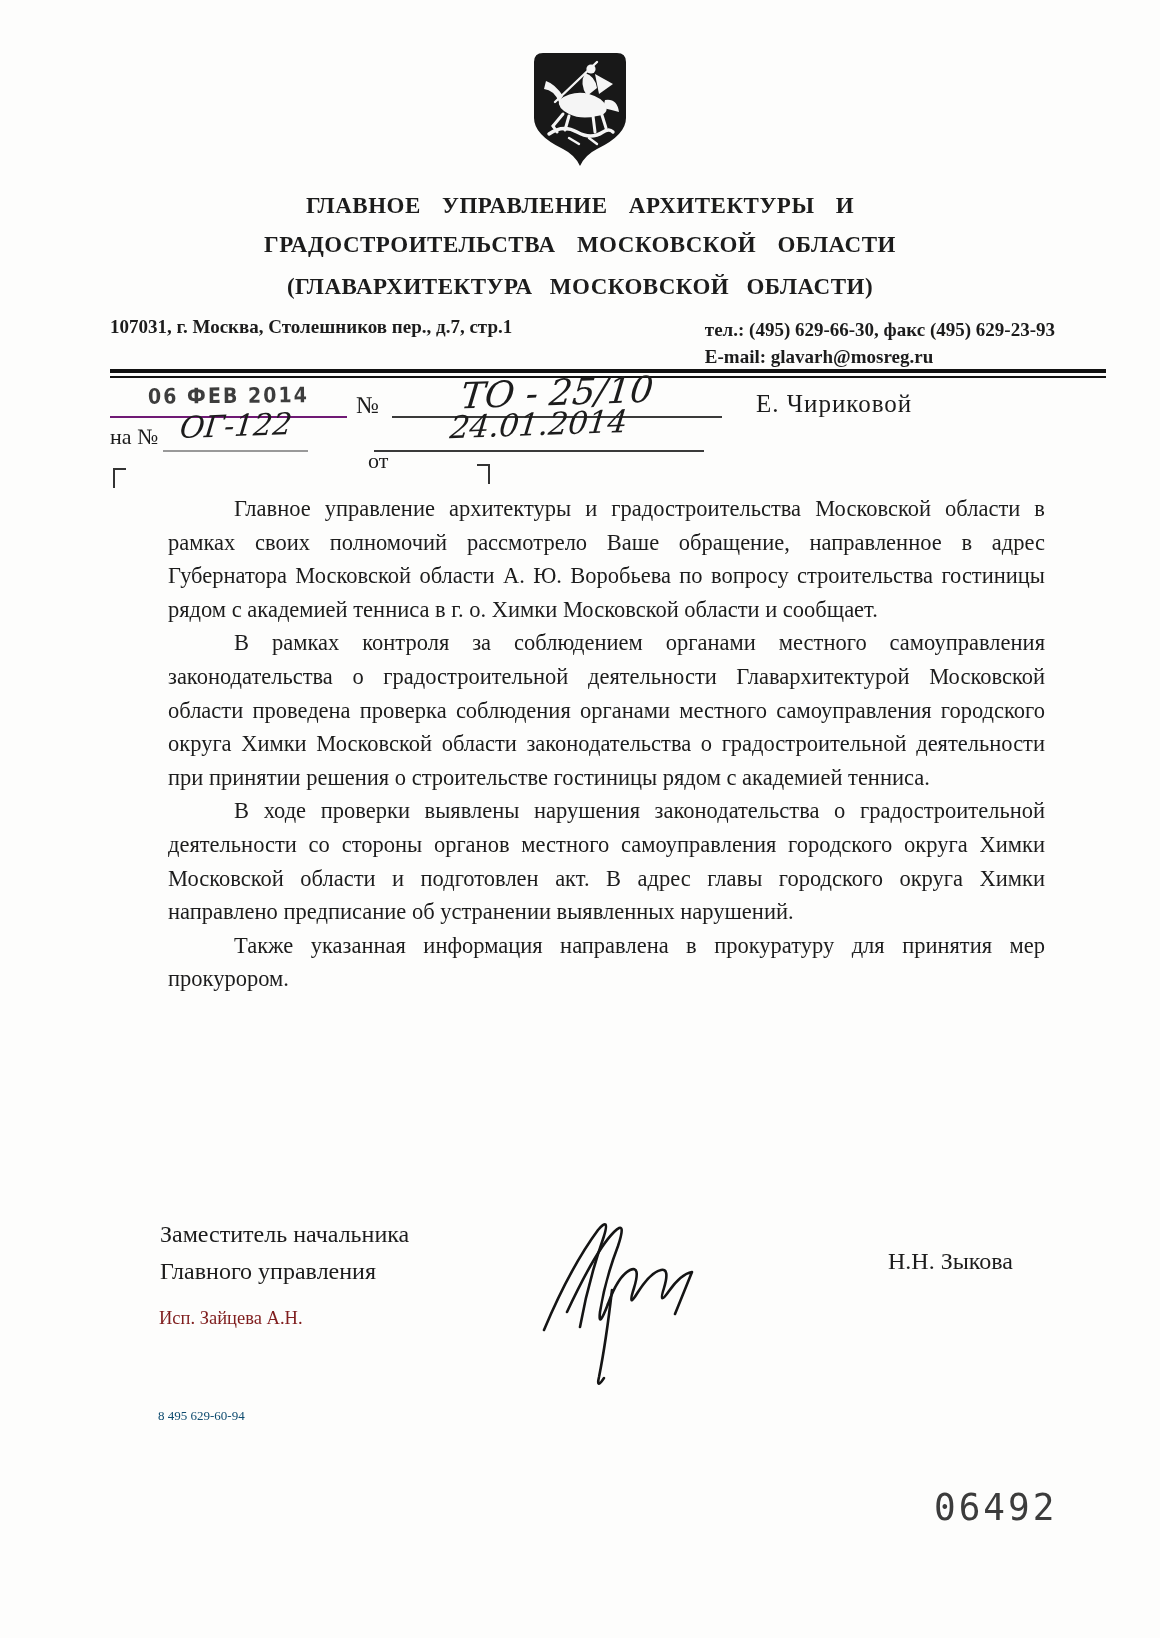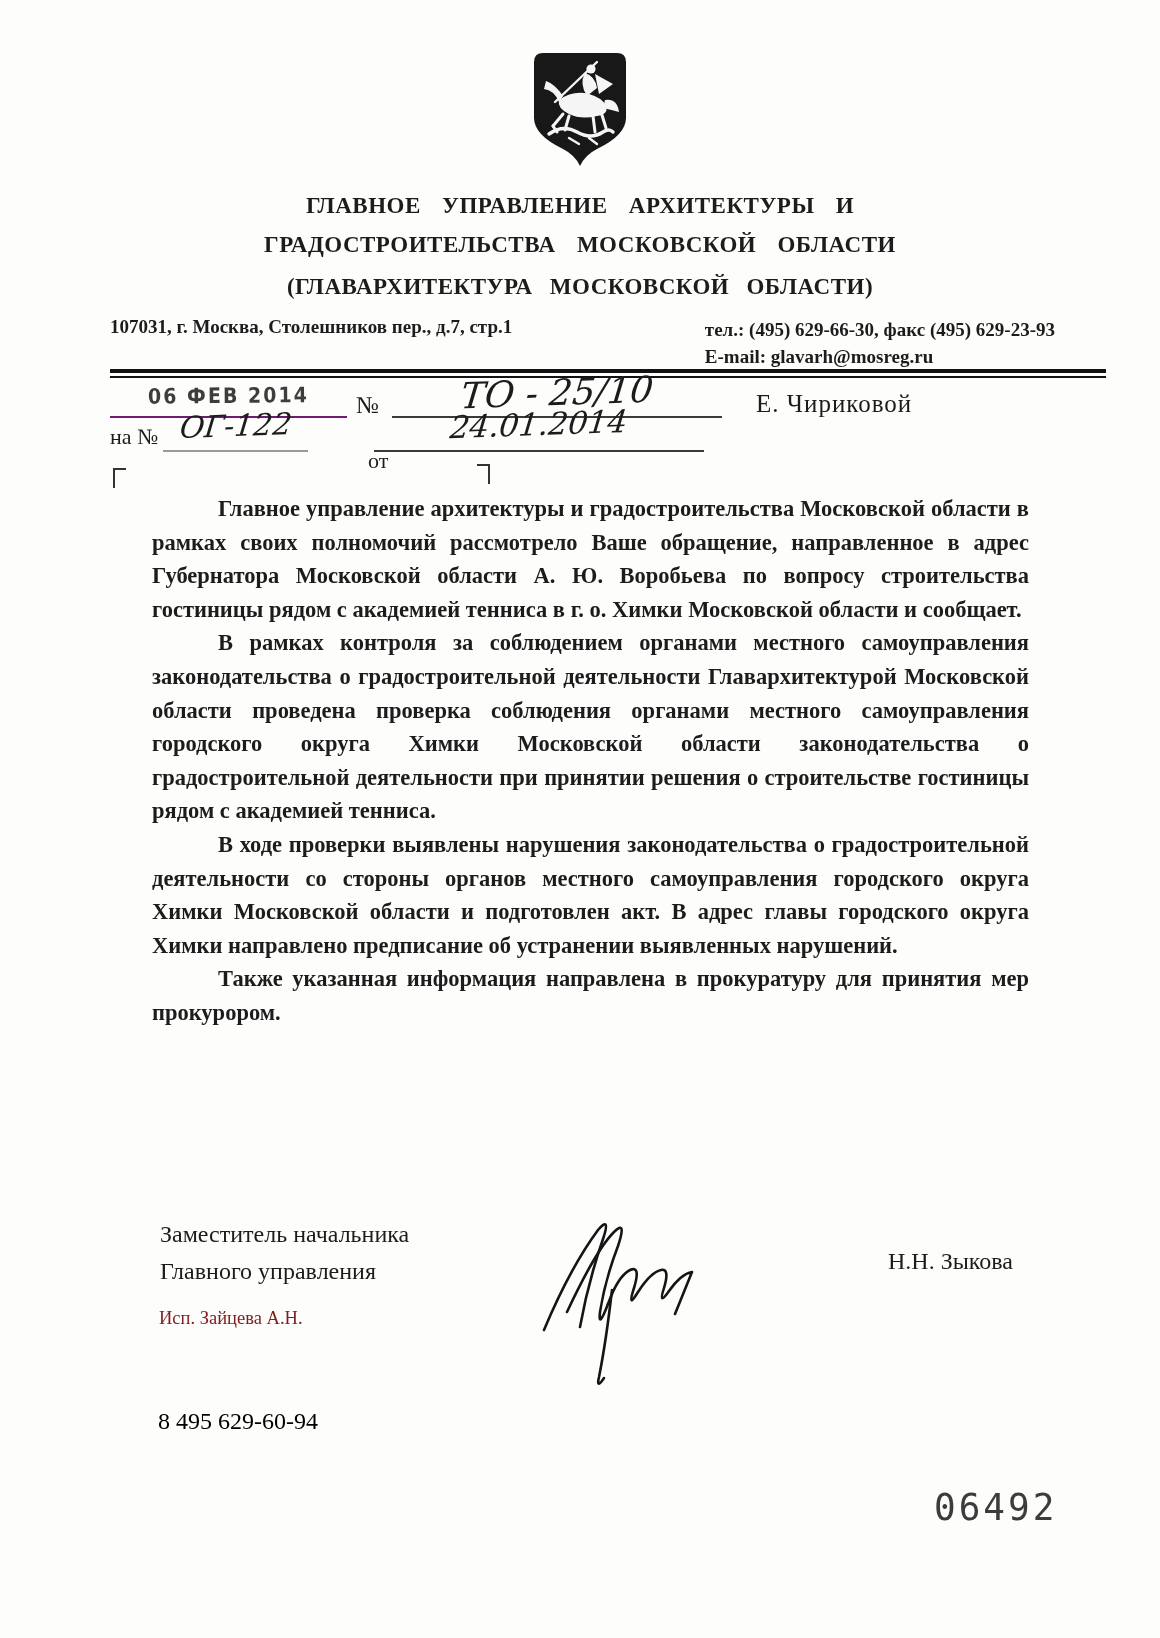--- a/index.html
+++ b/index.html
@@ -79,33 +79,33 @@
     position:absolute; top:468px; left:113px; width:13px; height:20px;
     border-left:2px solid #333; border-top:2px solid #333;
   }
   .corner-right {
     position:absolute; top:464px; left:477px; width:13px; height:20px;
     border-right:2px solid #333; border-top:2px solid #333;
   }
 
   
   .body-text {
-    position:absolute; top:492px; left:152px; width:877px;
-    font-size:22.5px; line-height:33.6px; text-align:justify;font-weight:bold;
+    position:absolute; top:492px; left:168px; width:877px;
+    font-size:22.5px; line-height:33.6px; text-align:justify;
   }
   .body-text p { text-indent:66px; margin:0; }
 
   
   .sig-title { position:absolute; top:1216px; left:160px; font-size:24px; line-height:37px; }
   .sig-scribble { position:absolute; top:1172px; left:512px; width:230px; height:230px; }
   .sig-name { position:absolute; top:1248px; left:888px; font-size:24px; }
 
   
   .executor { position:absolute; top:1308px; left:159px; font-size:18.5px; color:#7f1d1d; }
-  .executor-phone { position:absolute; top:1408px; left:158px; font-size:24px; color:#000000; }
+  .executor-phone { position:absolute; top:1408px; left:158px; font-size:13px; color:#0c4a6e; }
   .page-stamp-number {
     position:absolute; top:1486px; left:934px;
     font-family:"DejaVu Sans Mono", monospace; font-size:36px;
     letter-spacing:3px; color:#3c3c3c; transform:scaleY(1.05);
   }
 </style>
 </head>
 <body>
 
 <div class="page">

